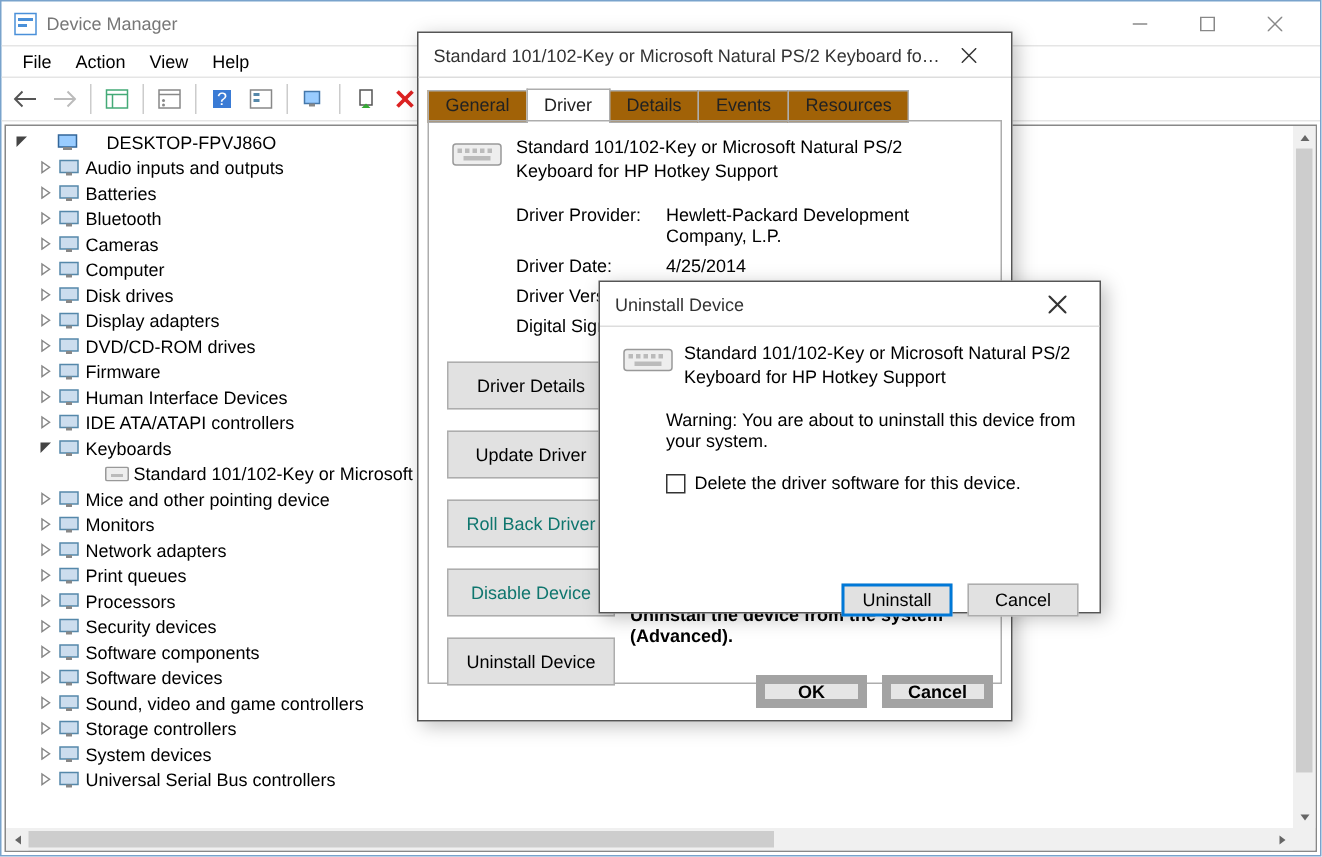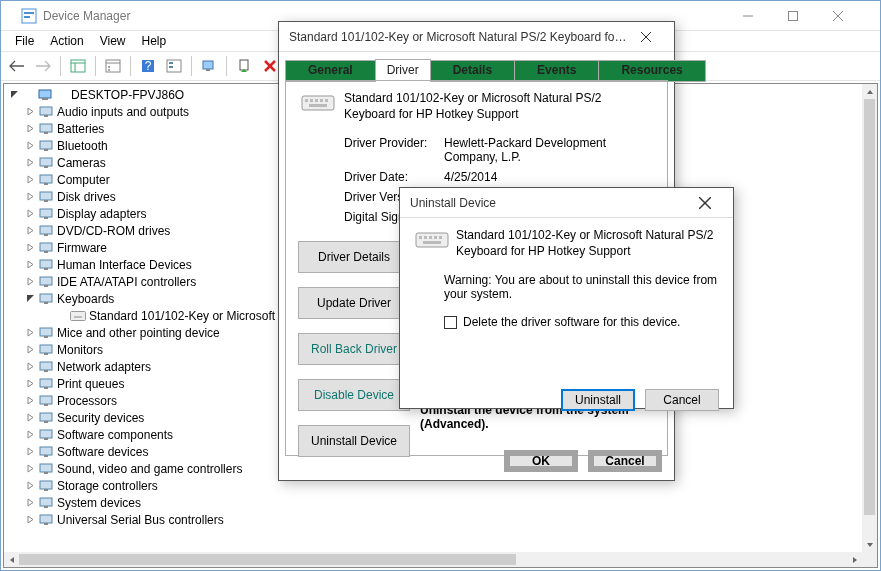--- a/index.html
+++ b/index.html
@@ -1,20 +1,20 @@
 <!DOCTYPE html>
 <html><head>
 <meta charset="utf-8">
 <style>
 * { box-sizing: border-box; font-family: "Segoe UI", Tahoma, sans-serif; font-size: 12px; }
 html, body { margin: 0; padding: 0; }
 body { width: 881px; height: 571px; background: #fff; position: relative; overflow: hidden; border: 1px solid #79a3cc; }
 
 
-.titlebar { height: 30px; display: flex; align-items: center; padding: 0 20px; border-bottom: 1px solid #e5e5e5; }
+.titlebar { height: 30px; display: flex; align-items: center; padding: 0 8px; border-bottom: 1px solid #e5e5e5; }
 .titlebar .icon-slot { width: 16px; height: 16px; margin-right: 6px; display:flex; align-items:center; justify-content:center; }
 .titlebar .title { flex: 1; color: #777; }
 .win-btns { display: flex; gap: 0; }
 .win-btn { width: 45px; height: 28px; display: flex; align-items: center; justify-content: center; color: #888; }
 .win-btn svg { width: 10px; height: 10px; }
 
 
 .menubar { height: 20px; display: flex; align-items: center; padding: 0 6px; gap: 0; }
 .menubar .mitem { padding: 14px 8px; cursor: default; }
 
@@ -44,21 +44,21 @@
 .indent3 { padding-left: 52px; }
 
 
 .dialog { position: absolute; background: #fff; border: 1px solid #555; box-shadow: 3px 3px 12px rgba(0,0,0,0.25); }
 .dlg-titlebar { height: 30px; display:flex; align-items:center; padding: 0 10px; border-bottom: 1px solid #ddd;}
 .dlg-titlebar .title { flex:1; color:#333; white-space:nowrap; overflow:hidden; text-overflow:ellipsis;}
 .dlg-close { width:36px; height:24px; display:flex; align-items:center; justify-content:center; color:#333;}
 #props-dialog { left: 277px; top: 20px; width: 397px; height: 460px; }
 .tabs { display:flex; height:22px; margin: 6px 6px 0 6px; position:relative; }
 .tab { padding: 3px 11px; border: 1px solid #adadad; border-bottom: none; background:#fff; color:#222; position:relative; top:1px; margin-right:-1px; cursor:default;}
-.tab.inactive { background:#15803d; border-bottom:1px solid #adadad; top:2px; padding:2px 22px;font-weight:bold;}
+.tab.inactive { background:#a16207; border-bottom:1px solid #adadad; top:2px; padding:2px 11px;}
 .tab-panel { margin: 0 6px 6px 6px; border:1px solid #adadad; height: 376px; padding: 10px 12px; position:relative;}
 .kb-row { display:flex; align-items:flex-start; margin-bottom:14px;}
 .kb-icon { width:40px; height:24px; display:flex; align-items:center; justify-content:center; margin-right:6px; flex-shrink:0;}
 .prop-row { display:flex; margin: 6px 0 6px 46px; }
 .prop-label { width: 100px; }
 .prop-value { flex:1; }
 .btn-stack { position:absolute; left:12px; top:160px; display:flex; flex-direction:column; gap:14px;}
 .dlg-btn { width: 112px; height: 32px; border: 1px solid #adadad; background: #e1e1e1; display:flex; align-items:center; justify-content:center; cursor:default; }
 .dlg-btn.disabled { color:#0f766e; }
 .stack-desc { position:absolute; left:134px; top:160px; right:0;font-weight:bold; }

